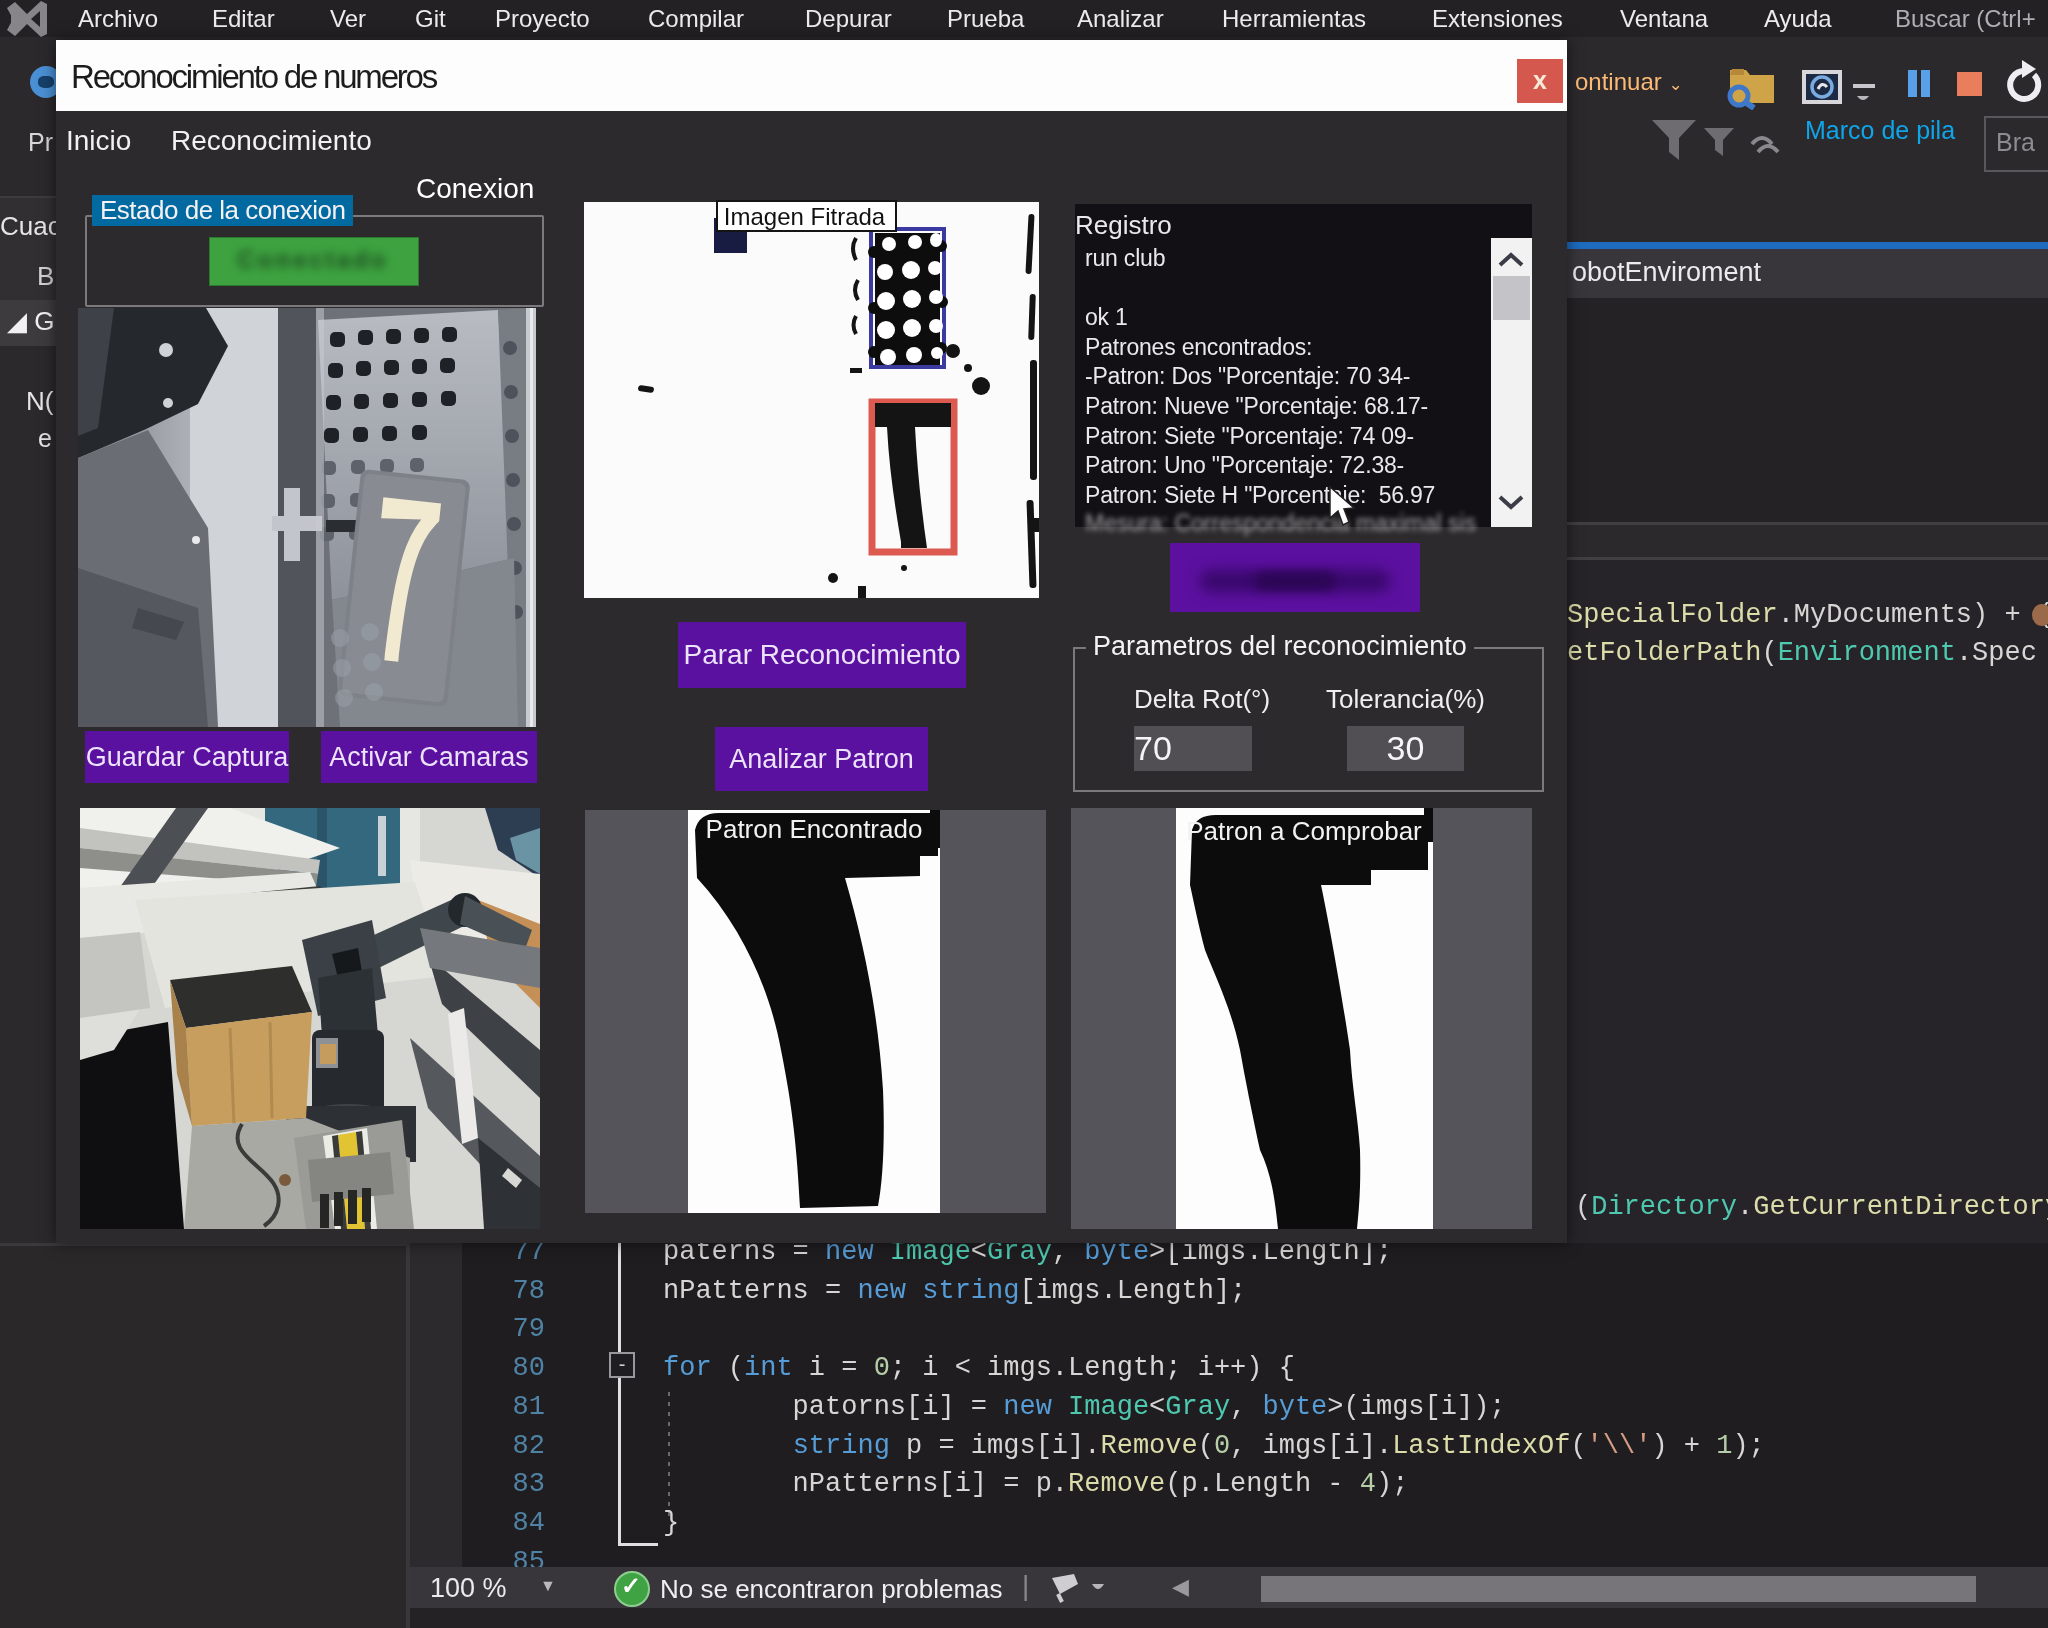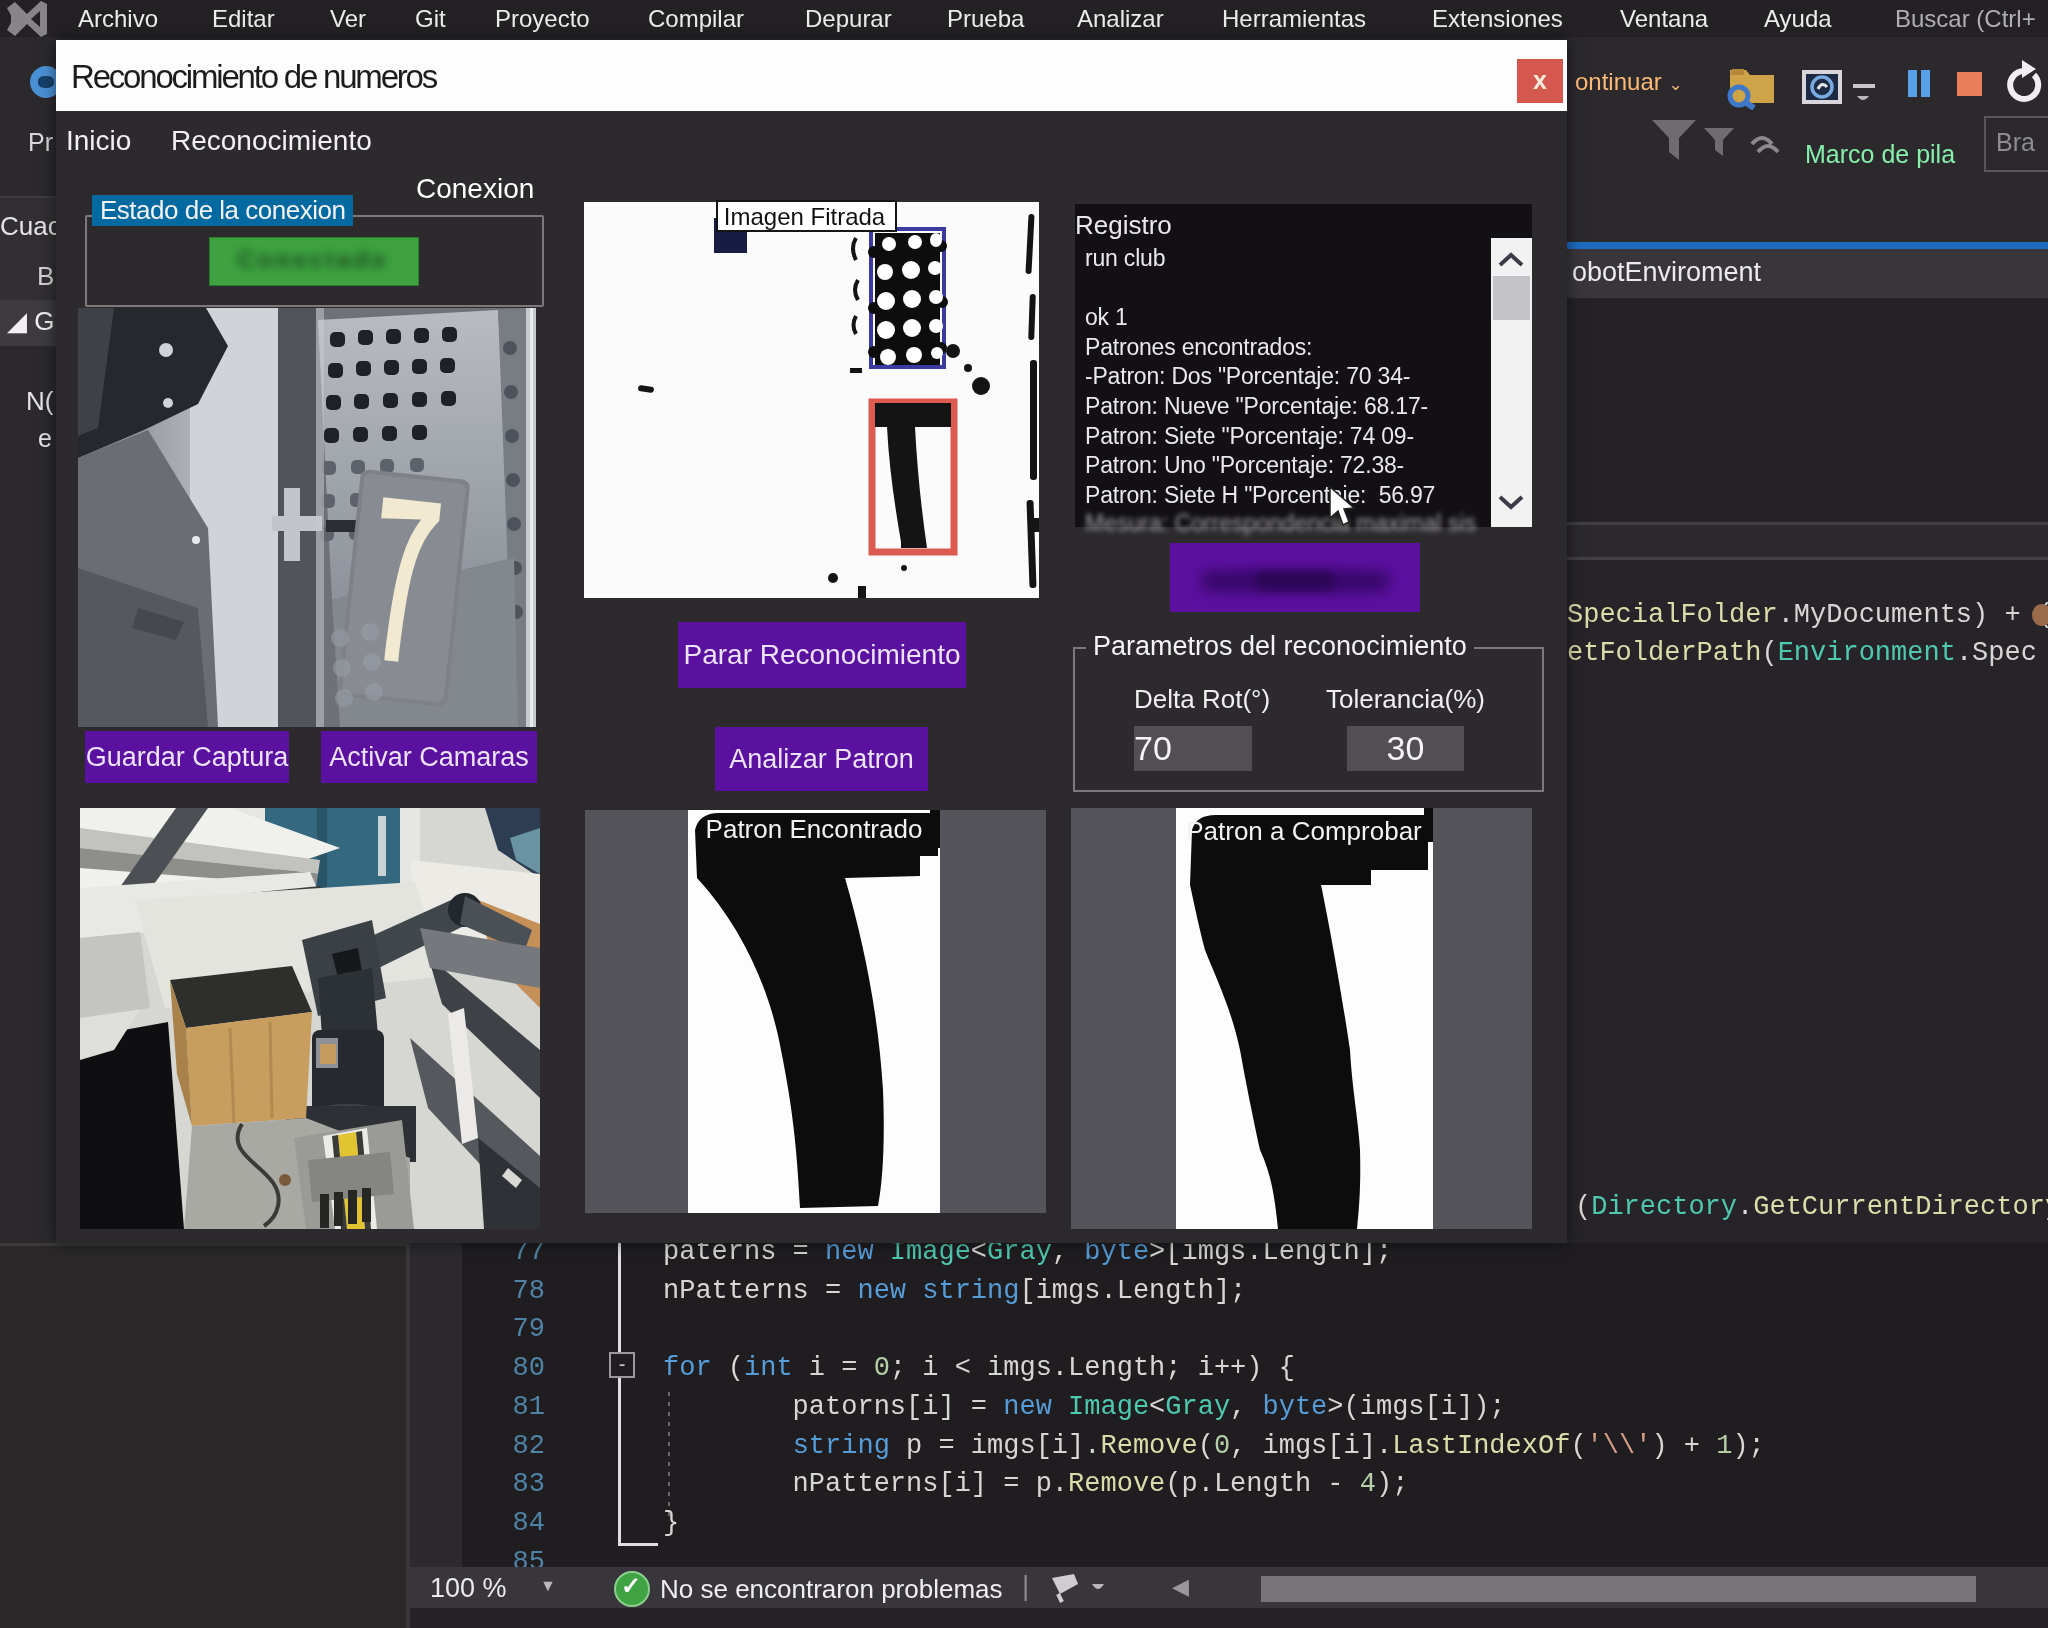--- a/index.html
+++ b/index.html
@@ -78,21 +78,21 @@
 
   <path d="M302 13 a14 14 0 1 0 10 4" fill="none" stroke="#efedf1" stroke-width="6"></path>
   <path d="M300 2 l14 9 l-14 9 z" fill="#efedf1"></path>
 </svg>
 
 <svg class="abs" style="left:1640px;top:112px;" width="160" height="56" viewBox="0 0 160 56">
   <path d="M12 8 h44 l-17 18 v22 l-10 -8 v-14 z" fill="#6e6c70"></path>
   <path d="M64 16 h30 l-11 12 v16 l-8 -6 v-10 z" fill="#6e6c70"></path>
   <path d="M112 32 q10 -12 20 0 M118 40 q10 -12 20 0" stroke="#8a888c" stroke-width="4" fill="none"></path>
 </svg>
-<div class="abs" style="left:1805px;top:140px;color:#86efac;font-size:25px;text-align:center;">Marco de pila</div>
+<div class="abs" style="left:1805px;top:116px;color:#0ea5e9;font-size:25px;text-align:center;">Marco de pila</div>
 <div class="abs" style="left:1984px;top:116px;width:64px;height:52px;border:2px solid #59575b;color:#8e8c90;font-size:25px;padding-left:10px;line-height:48px;">Bra</div>
 
 <div class="abs" style="left:1567px;top:242px;width:481px;height:7px;background:#1e6bc0;"></div>
 <div class="abs" style="left:1567px;top:249px;width:481px;height:49px;background:#38363a;"></div>
 <div class="abs" style="left:1572px;top:257px;color:#eceaec;font-size:27px;">obotEnviroment</div>
 <div class="abs" style="left:1567px;top:298px;width:481px;height:224px;background:#242225;"></div>
 <div class="abs" style="left:1567px;top:522px;width:481px;height:3px;background:#413f42;"></div>
 <div class="abs" style="left:1567px;top:525px;width:481px;height:32px;background:#2b292c;"></div>
 <div class="abs" style="left:1567px;top:557px;width:481px;height:3px;background:#413f42;"></div>
 <div class="abs" style="left:1567px;top:560px;width:481px;height:683px;background:#262428;"></div>

